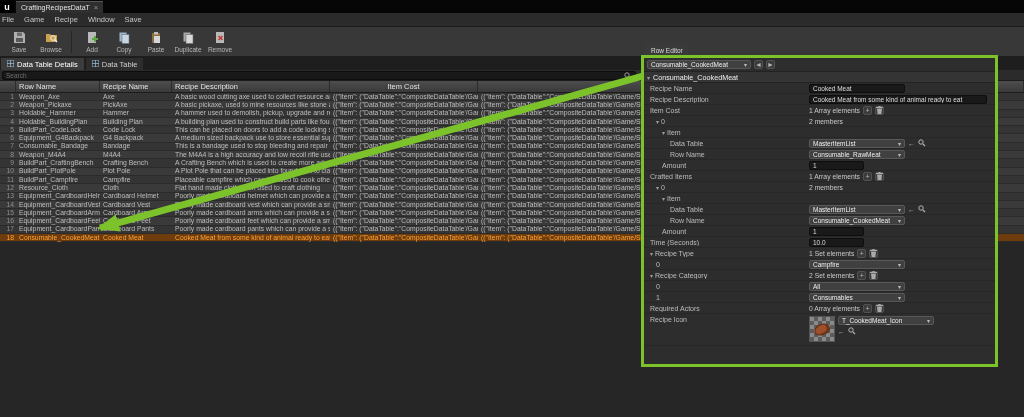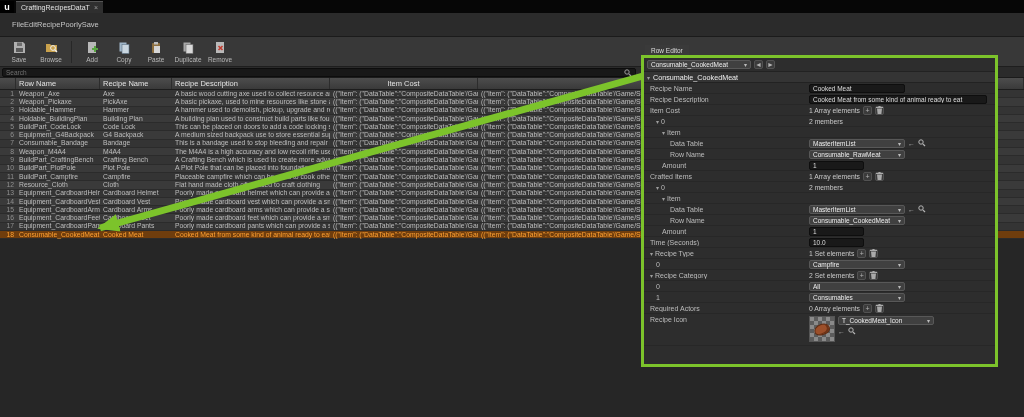--- a/index.html
+++ b/index.html
@@ -6,21 +6,21 @@
 html,body{background:#111}
 .window{position:relative;width:1024px;height:417px;background:#262626;font-family:"Liberation Sans",sans-serif;overflow:hidden;color:#c8c8c8}
 
 
 .titlebar{height:13px;background:#060606;display:flex;align-items:flex-end;gap:2px}
 .ulogo{width:14px;height:12px;color:#fff;font-weight:bold;font-size:9px;display:flex;align-items:center;justify-content:center;background:#000}
 .doctab{height:12px;background:#2f2f2f;border-top:1px solid #555;display:flex;align-items:center;gap:4px;padding:0 5px;font-size:7px;color:#e2e2e2}
 .doctab .close{color:#9a9a9a;font-size:7px}
 
 
-.menubar{height:24px;background:#2b2b2b;display:flex;align-items:center;padding-left:12px;font-size:7.5px;color:#c5c5c5;border-bottom:1px solid #1b1b1b}
+.menubar{height:14px;background:#2b2b2b;display:flex;align-items:center;gap:10px;padding-left:2px;font-size:7.5px;color:#c5c5c5;border-bottom:1px solid #1b1b1b}
 .menuitem{cursor:default}
 
 
 .toolbar{height:30px;background:#383838;display:flex;align-items:center;padding-left:3px;border-bottom:1px solid #1e1e1e}
 .tbtn{width:32px;display:flex;flex-direction:column;align-items:center;gap:1px;font-size:6.5px;color:#b8b8b8}
 .tsep{width:1px;height:22px;background:#272727;margin:0 4px}
 
 
 .paneltabs{height:13px;background:#1e1e1e;display:flex;align-items:flex-end;gap:2px;padding-left:1px}
 .ptab{height:12px;display:flex;align-items:center;gap:3px;padding:0 6px;font-size:7.5px;background:#2d2d2d;color:#cfcfcf}
@@ -81,23 +81,23 @@
   <div class="titlebar">
     <div class="ulogo">u</div>
     <div class="doctab">
       <span>CraftingRecipesDataT</span>
       <span class="close">×</span>
     </div>
   </div>
 
   <div class="menubar">
     <span class="menuitem">File</span>
-    <span class="menuitem">Edit</span>
+    <span class="menuitem">Game</span>
     <span class="menuitem">Recipe</span>
-    <span class="menuitem">Poorly</span>
+    <span class="menuitem">Window</span>
     <span class="menuitem">Save</span>
   </div>
 
   <div class="toolbar">
     <div class="tbtn">
       <span><svg width="13" height="13" viewBox="0 0 13 13">
             <path d="M1 1h9l2 2v9H1z" fill="#b0b0b0"></path>
             <rect x="3" y="7" width="7" height="4" fill="#595959"></rect>
             <rect x="4" y="1.5" width="5" height="3.5" fill="#6e6e6e"></rect>
           </svg></span>
@@ -143,20 +143,36 @@
     </div>
     <div class="tbtn">
       <span><svg width="13" height="13" viewBox="0 0 13 13">
             <rect x="2" y="1" width="8" height="11" fill="#b9b9b9"></rect>
             <path d="M4.5 5l4 4M8.5 5l-4 4" stroke="#c23b2e" stroke-width="1.6"></path>
           </svg></span>
       <span>Remove</span>
     </div>
   </div>
 
+  <div class="paneltabs">
+    <div class="ptab active">
+      <span><svg width="7" height="7" viewBox="0 0 7 7">
+            <path d="M0 0h7v7H0z" fill="none" stroke="#8fb6d1" stroke-width="1"></path>
+            <path d="M0 3.5h7M3.5 0v7" stroke="#8fb6d1" stroke-width="0.8"></path>
+          </svg></span>
+      <span>Data Table Details</span>
+    </div>
+    <div class="ptab">
+      <span><svg width="7" height="7" viewBox="0 0 7 7">
+            <path d="M0 0h7v7H0z" fill="none" stroke="#8fb6d1" stroke-width="1"></path>
+            <path d="M0 3.5h7M3.5 0v7" stroke="#8fb6d1" stroke-width="0.8"></path>
+          </svg></span>
+      <span>Data Table</span>
+    </div>
+  </div>
 
   <div class="searchrow">
     <div class="searchbox">
       <input class="searchinput" placeholder="Search" style="">
       <span><svg width="8" height="8" viewBox="0 0 8 8">
             <circle cx="3" cy="3" r="2.2" fill="none" stroke="#9a9a9a" stroke-width="1"></circle>
             <line x1="4.8" y1="4.8" x2="7" y2="7" stroke="#9a9a9a" stroke-width="1.2"></line>
           </svg></span>
     </div>
   </div>

